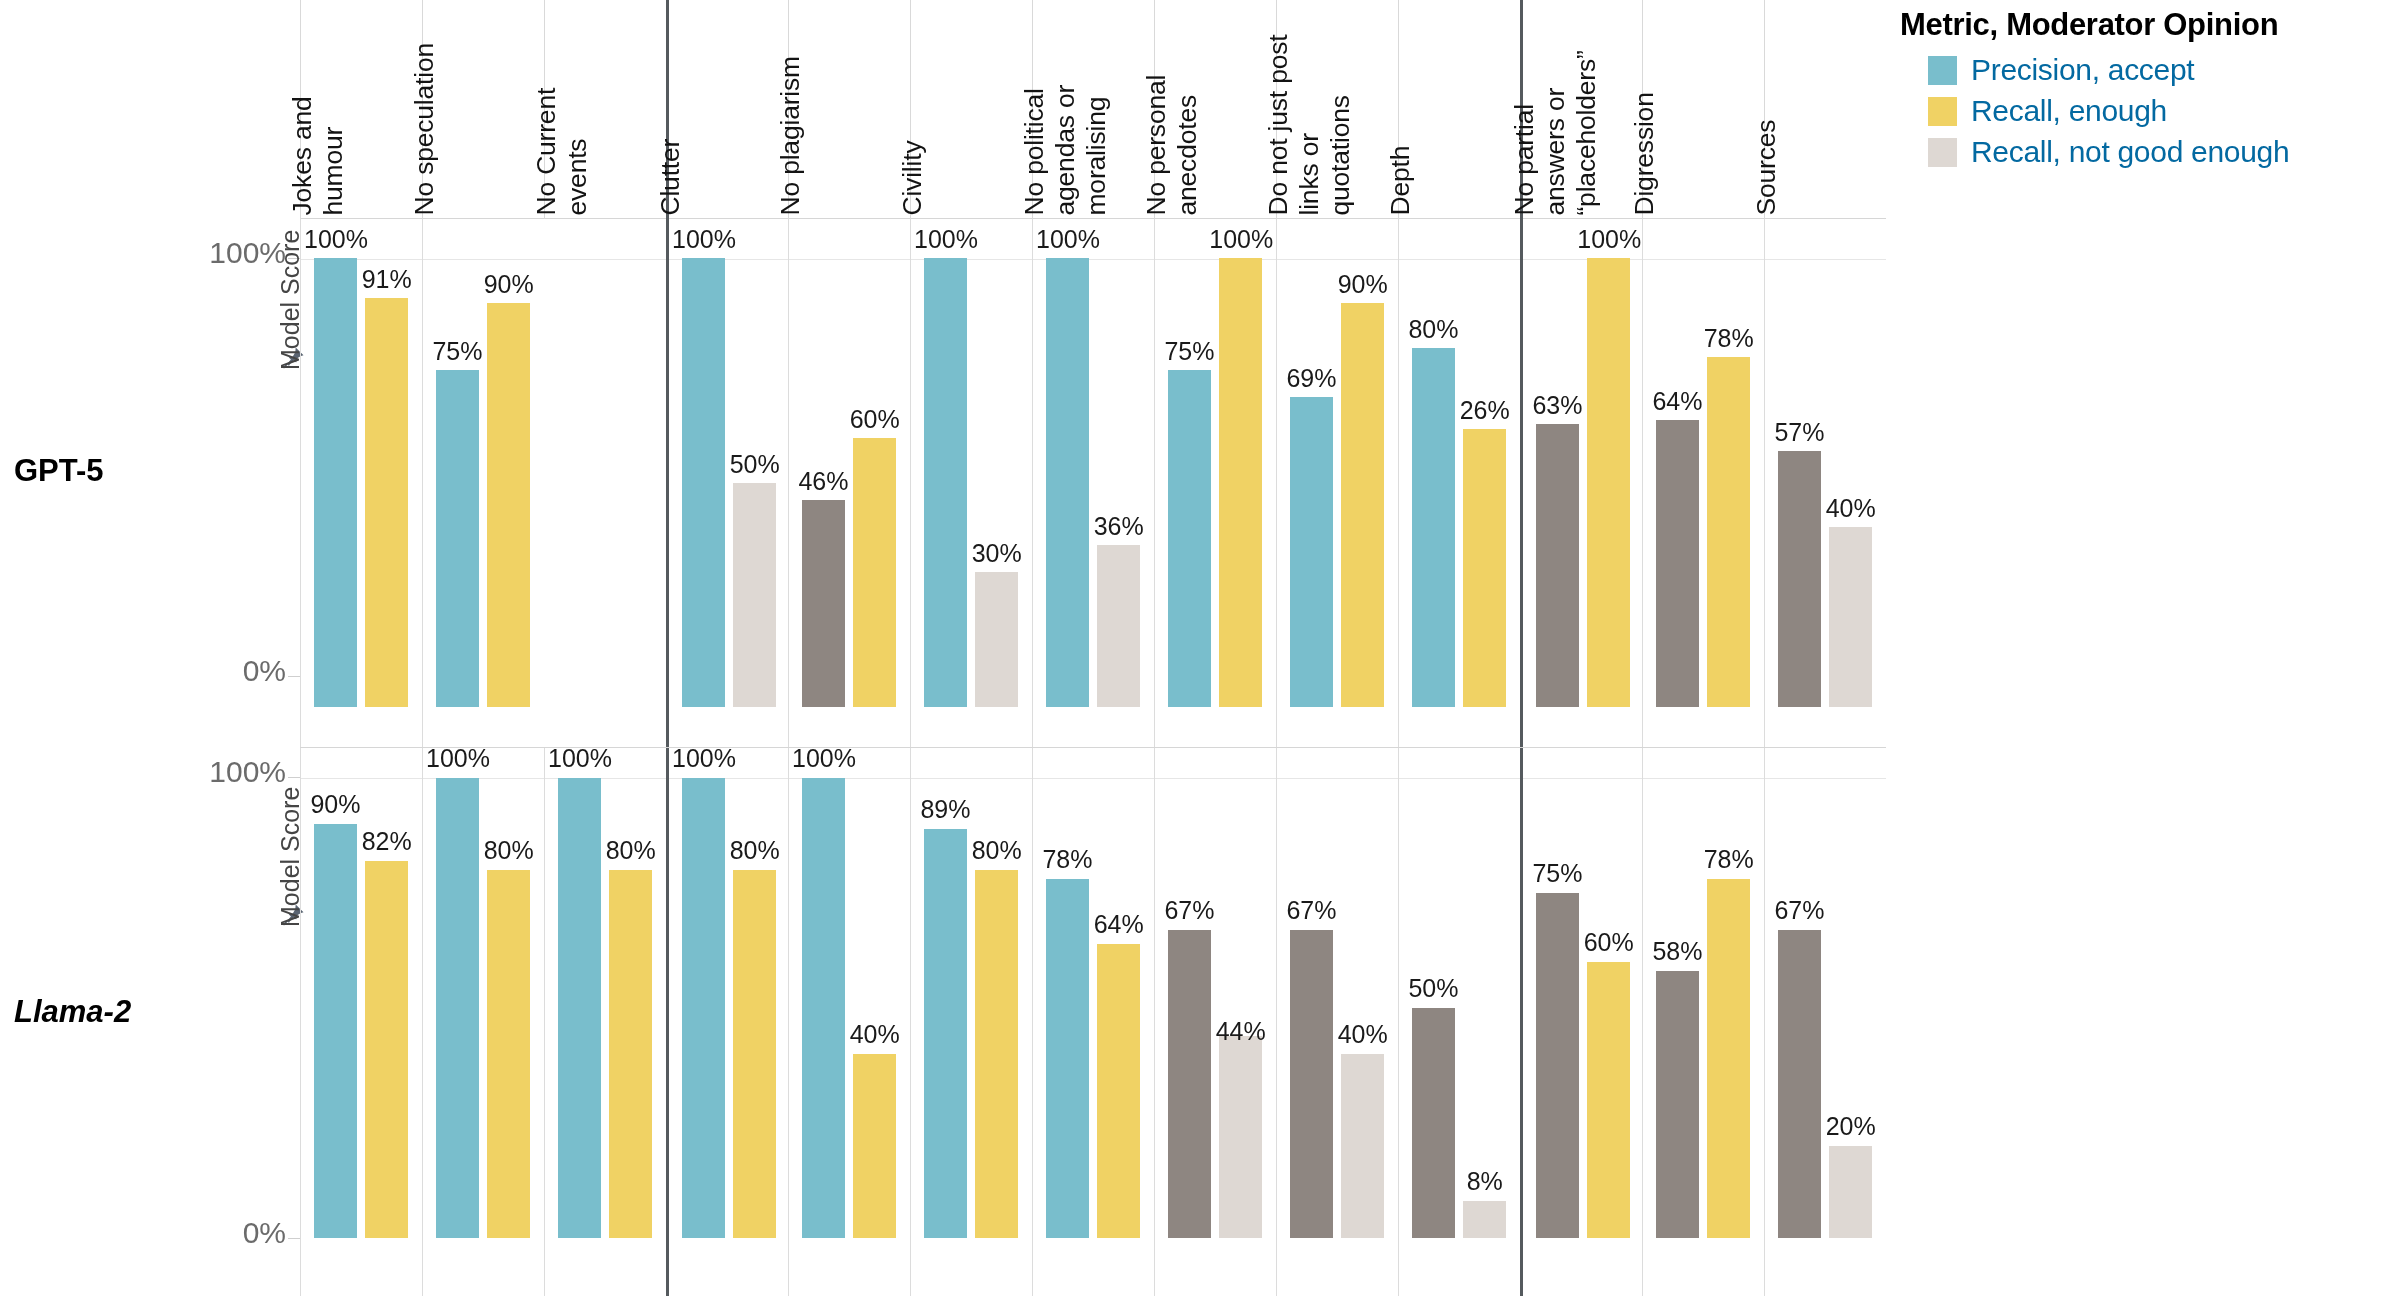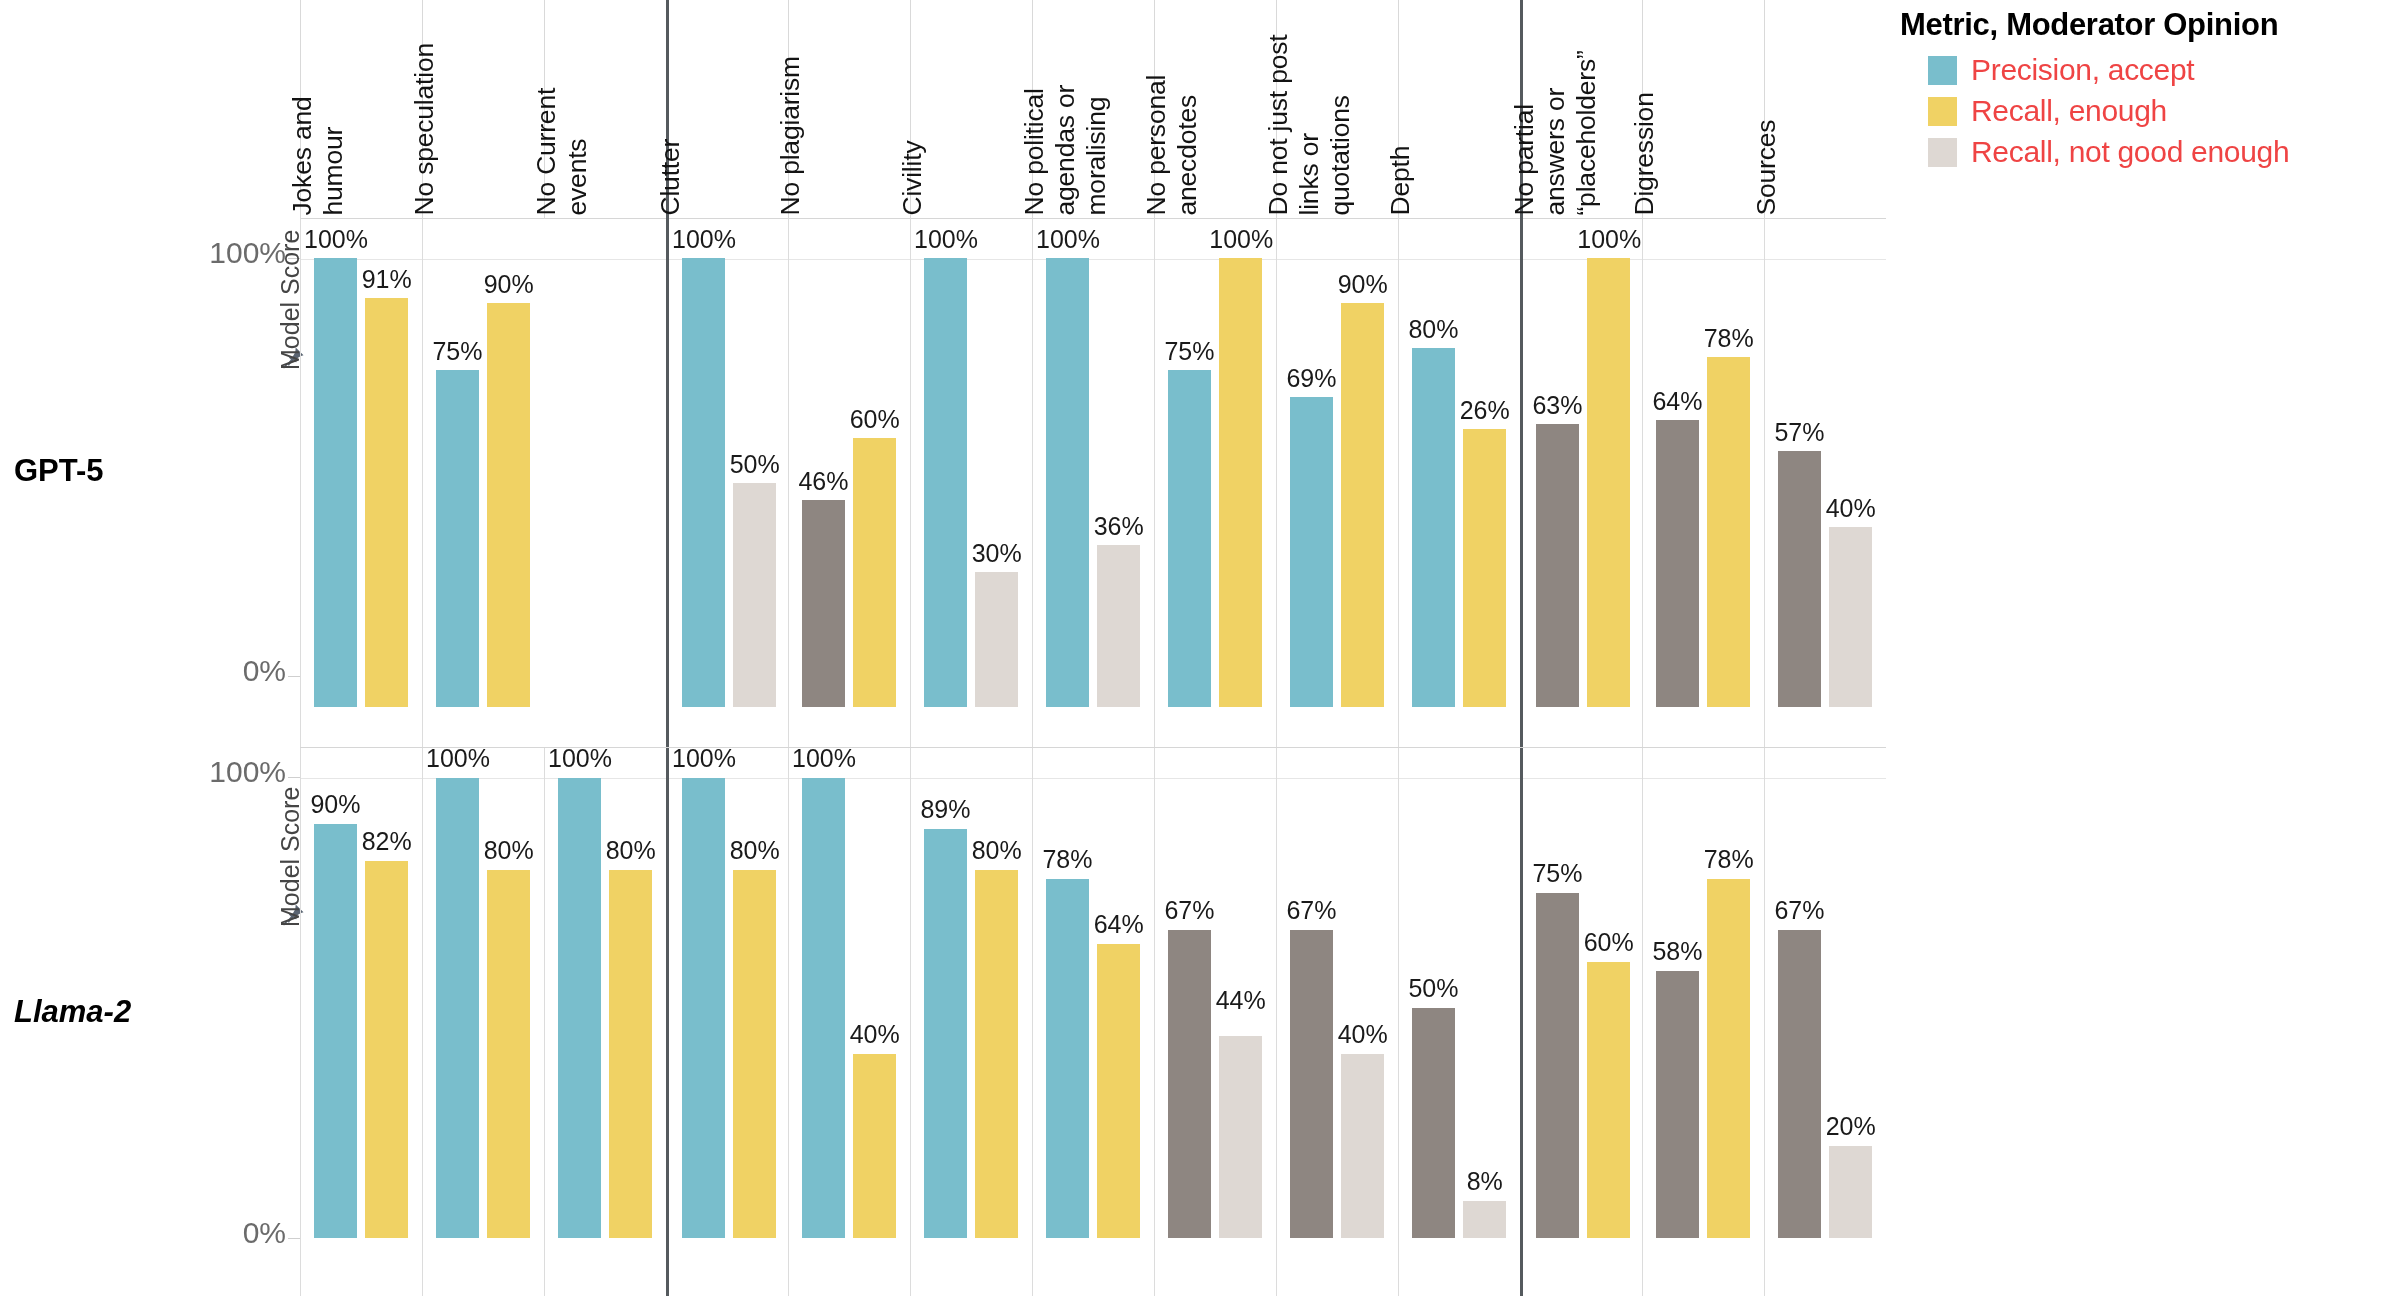--- a/index.html
+++ b/index.html
@@ -173,21 +173,21 @@
     margin-left: 28px;
   }
   .swatch {
     width: 29px;
     height: 29px;
     flex: 0 0 29px;
     margin-right: 14px;
   }
   .legend-label {
     font-size: 30px;
-    color: #ef4444;
+    color: #0369a1;
     white-space: nowrap;
     line-height: 1;
     letter-spacing: -0.3px;
   }
 </style>
 </head>
 <body>
 
 <div id="root">
 
@@ -414,21 +414,21 @@
         <div class="col-cell" style="left: 732px; width: 122px;">
           <div class="bar" title="78%" style="left: 12.81px; width: 43.31px; height: 358.8px; bottom: 58px; background: rgb(121, 190, 204);"></div>
           <div class="bar-label" style="left: 3.05px; width: 62.83px; top: 99.2px;">78%</div>
           <div class="bar" title="64%" style="left: 64.05px; width: 43.31px; height: 294.4px; bottom: 58px; background: rgb(240, 210, 100);"></div>
           <div class="bar-label" style="left: 54.29px; width: 62.83px; top: 163.6px;">64%</div>
         </div>
         <div class="col-cell" style="left: 854px; width: 122px;">
           <div class="bar" title="67%" style="left: 12.81px; width: 43.31px; height: 308.2px; bottom: 58px; background: rgb(142, 134, 129);"></div>
           <div class="bar-label" style="left: 3.05px; width: 62.83px; top: 149.8px;">67%</div>
           <div class="bar" title="44%" style="left: 64.05px; width: 43.31px; height: 202.4px; bottom: 58px; background: rgb(222, 216, 211);"></div>
-          <div class="bar-label" style="left: 54.29px; width: 62.83px; top: 240px;">44%</div>
+          <div class="bar-label" style="left: 54.29px; width: 62.83px; top: 271px;">44%</div>
         </div>
         <div class="col-cell" style="left: 976px; width: 122px;">
           <div class="bar" title="67%" style="left: 12.81px; width: 43.31px; height: 308.2px; bottom: 58px; background: rgb(142, 134, 129);"></div>
           <div class="bar-label" style="left: 3.05px; width: 62.83px; top: 149.8px;">67%</div>
           <div class="bar" title="40%" style="left: 64.05px; width: 43.31px; height: 184px; bottom: 58px; background: rgb(222, 216, 211);"></div>
           <div class="bar-label" style="left: 54.29px; width: 62.83px; top: 274px;">40%</div>
         </div>
         <div class="col-cell" style="left: 1098px; width: 122px;">
           <div class="bar" title="50%" style="left: 12.81px; width: 43.31px; height: 230px; bottom: 58px; background: rgb(142, 134, 129);"></div>
           <div class="bar-label" style="left: 3.05px; width: 62.83px; top: 228px;">50%</div>

